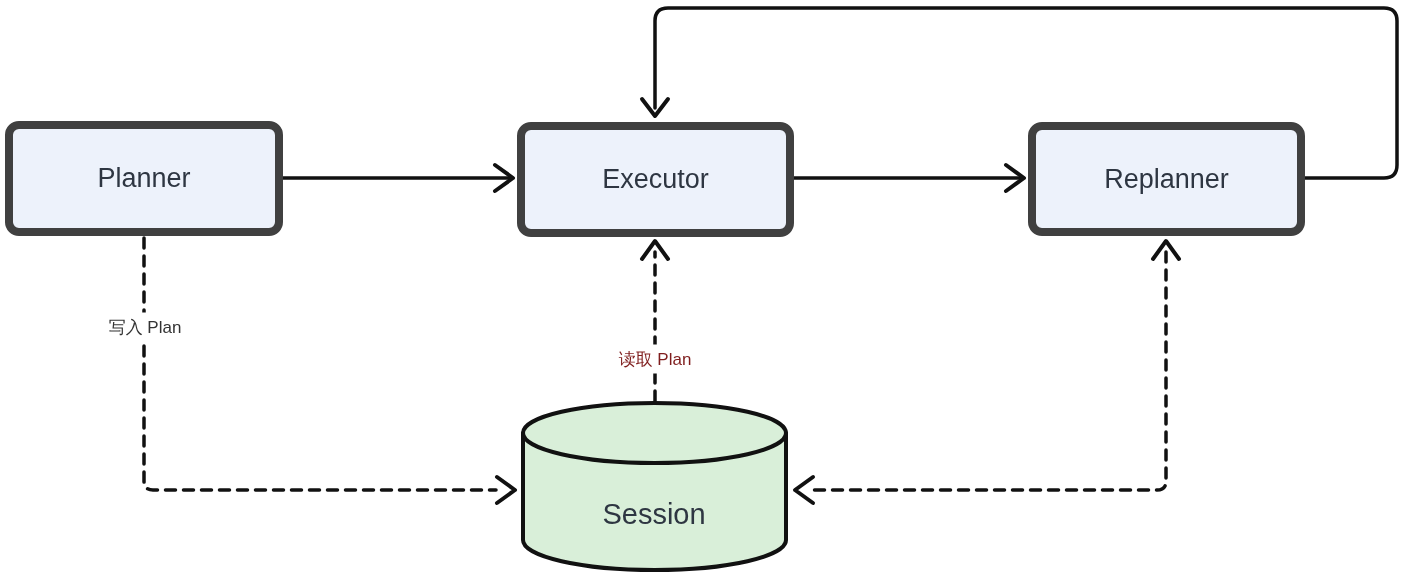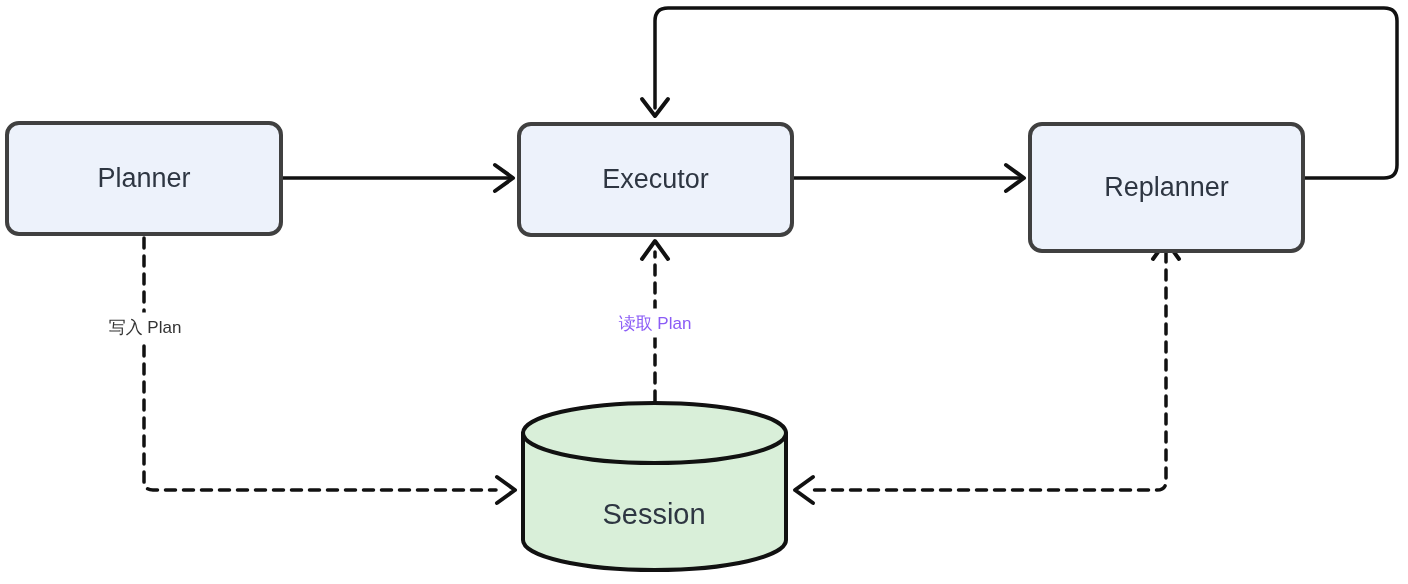--- a/index.html
+++ b/index.html
@@ -8,31 +8,31 @@
     position: relative;
     width: 1408px;
     height: 584px;
     background: #ffffff;
     overflow: hidden;
     font-family: "Liberation Sans", sans-serif;
   }
   svg.layer { position: absolute; left: 0; top: 0; width: 1408px; height: 584px; }
   .node {
     position: absolute;
-    border: 4px solid #404040;
+    border: 8px solid #404040;
     border-radius: 14px;
     display: flex;
     align-items: center;
     justify-content: center;
     font-size: 27px;
     color: #2e3642;
   }
   .node-planner   { left: 5px;    top: 121px; width: 278px; height: 115px; }
   .node-executor  { left: 517px;  top: 122px; width: 277px; height: 115px; text-align: right; }
-  .node-replanner { left: 1028px; top: 122px; width: 277px; height: 131px; }
+  .node-replanner { left: 1028px; top: 122px; width: 277px; height: 114px; }
   .edge-label {
     position: absolute;
     transform: translate(-50%, -50%);
     background: #ffffff;
     padding: 3px 10px;
     font-size: 17px;
     white-space: nowrap;
     color: #333333;
   }
   .label-write      { left: 145px;  top: 327px; }
@@ -89,18 +89,18 @@
   <div class="node node-executor" style="background-color: rgb(237, 242, 251);">
     <span style="color: rgb(46, 54, 66);">Executor</span>
   </div>
 
   <div class="node node-replanner" style="background-color: rgb(237, 242, 251);">
     <span style="color: rgb(46, 54, 66);">Replanner</span>
   </div>
 
   <div class="edge-label label-write" style="color: rgb(51, 51, 51);">写入 Plan</div>
 
-  <div class="edge-label label-read" style="color: #8b5cf6;">读取 Plan</div>
+  <div class="edge-label label-read" style="color: #7f1d1d; margin-top: 36px;">读取 Plan</div>
 
 
   <div class="session-label" style="color: rgb(46, 54, 66);">Session</div>
 
 </div>
 
 </body></html>

